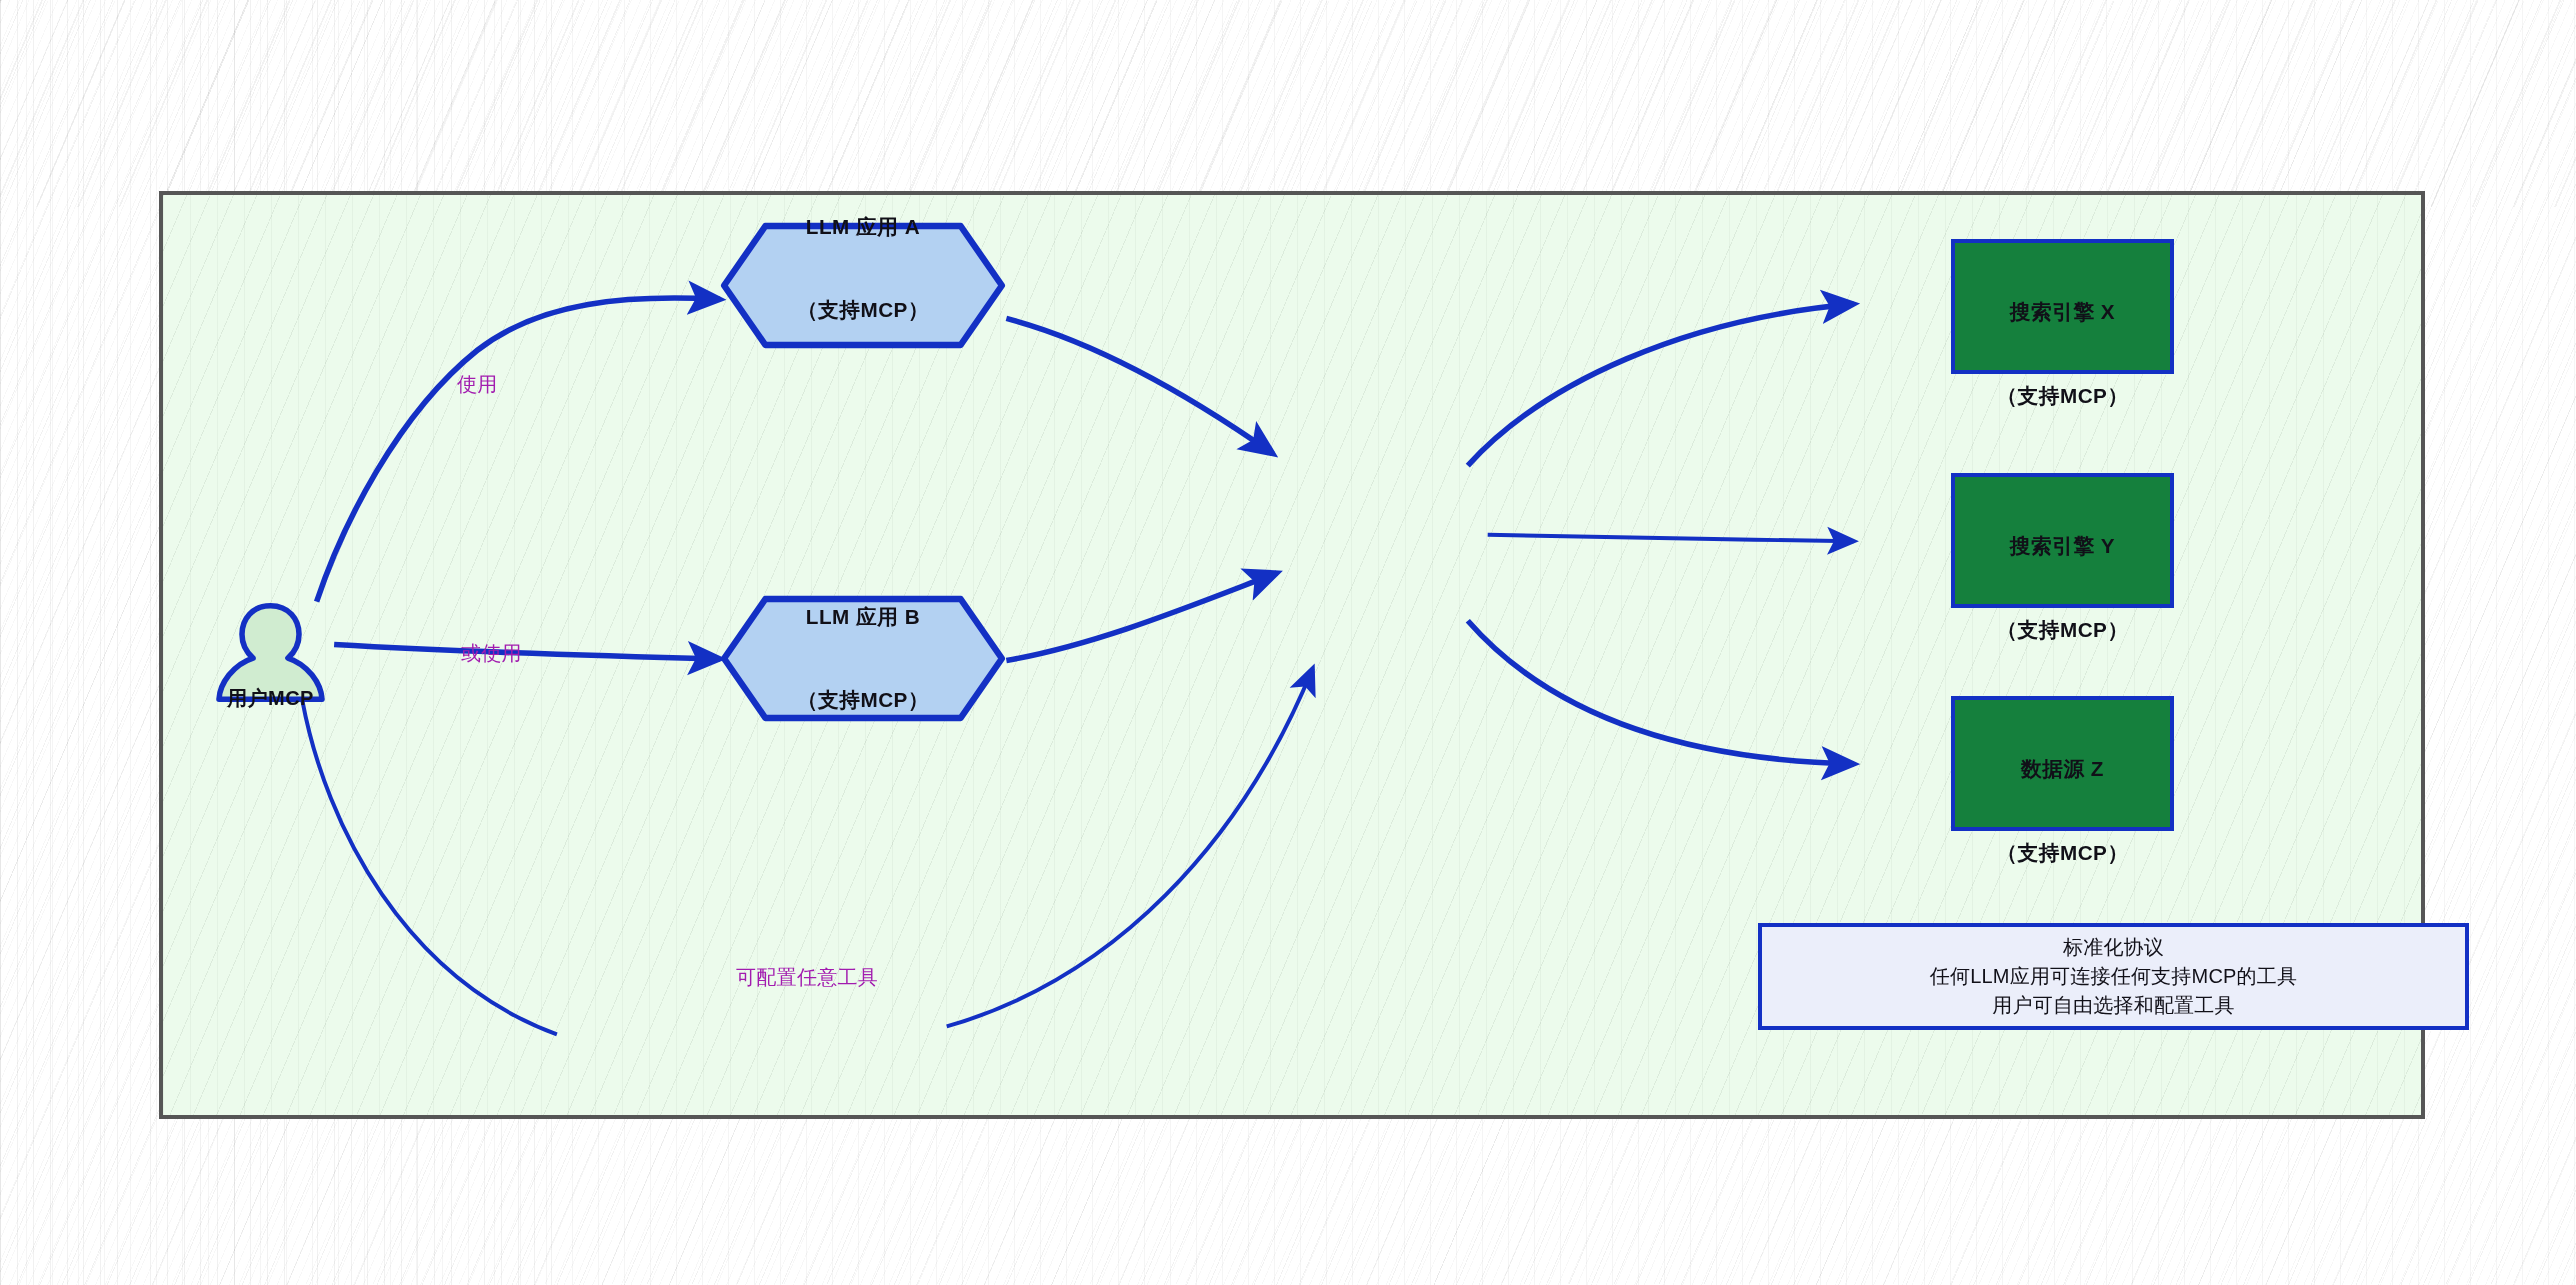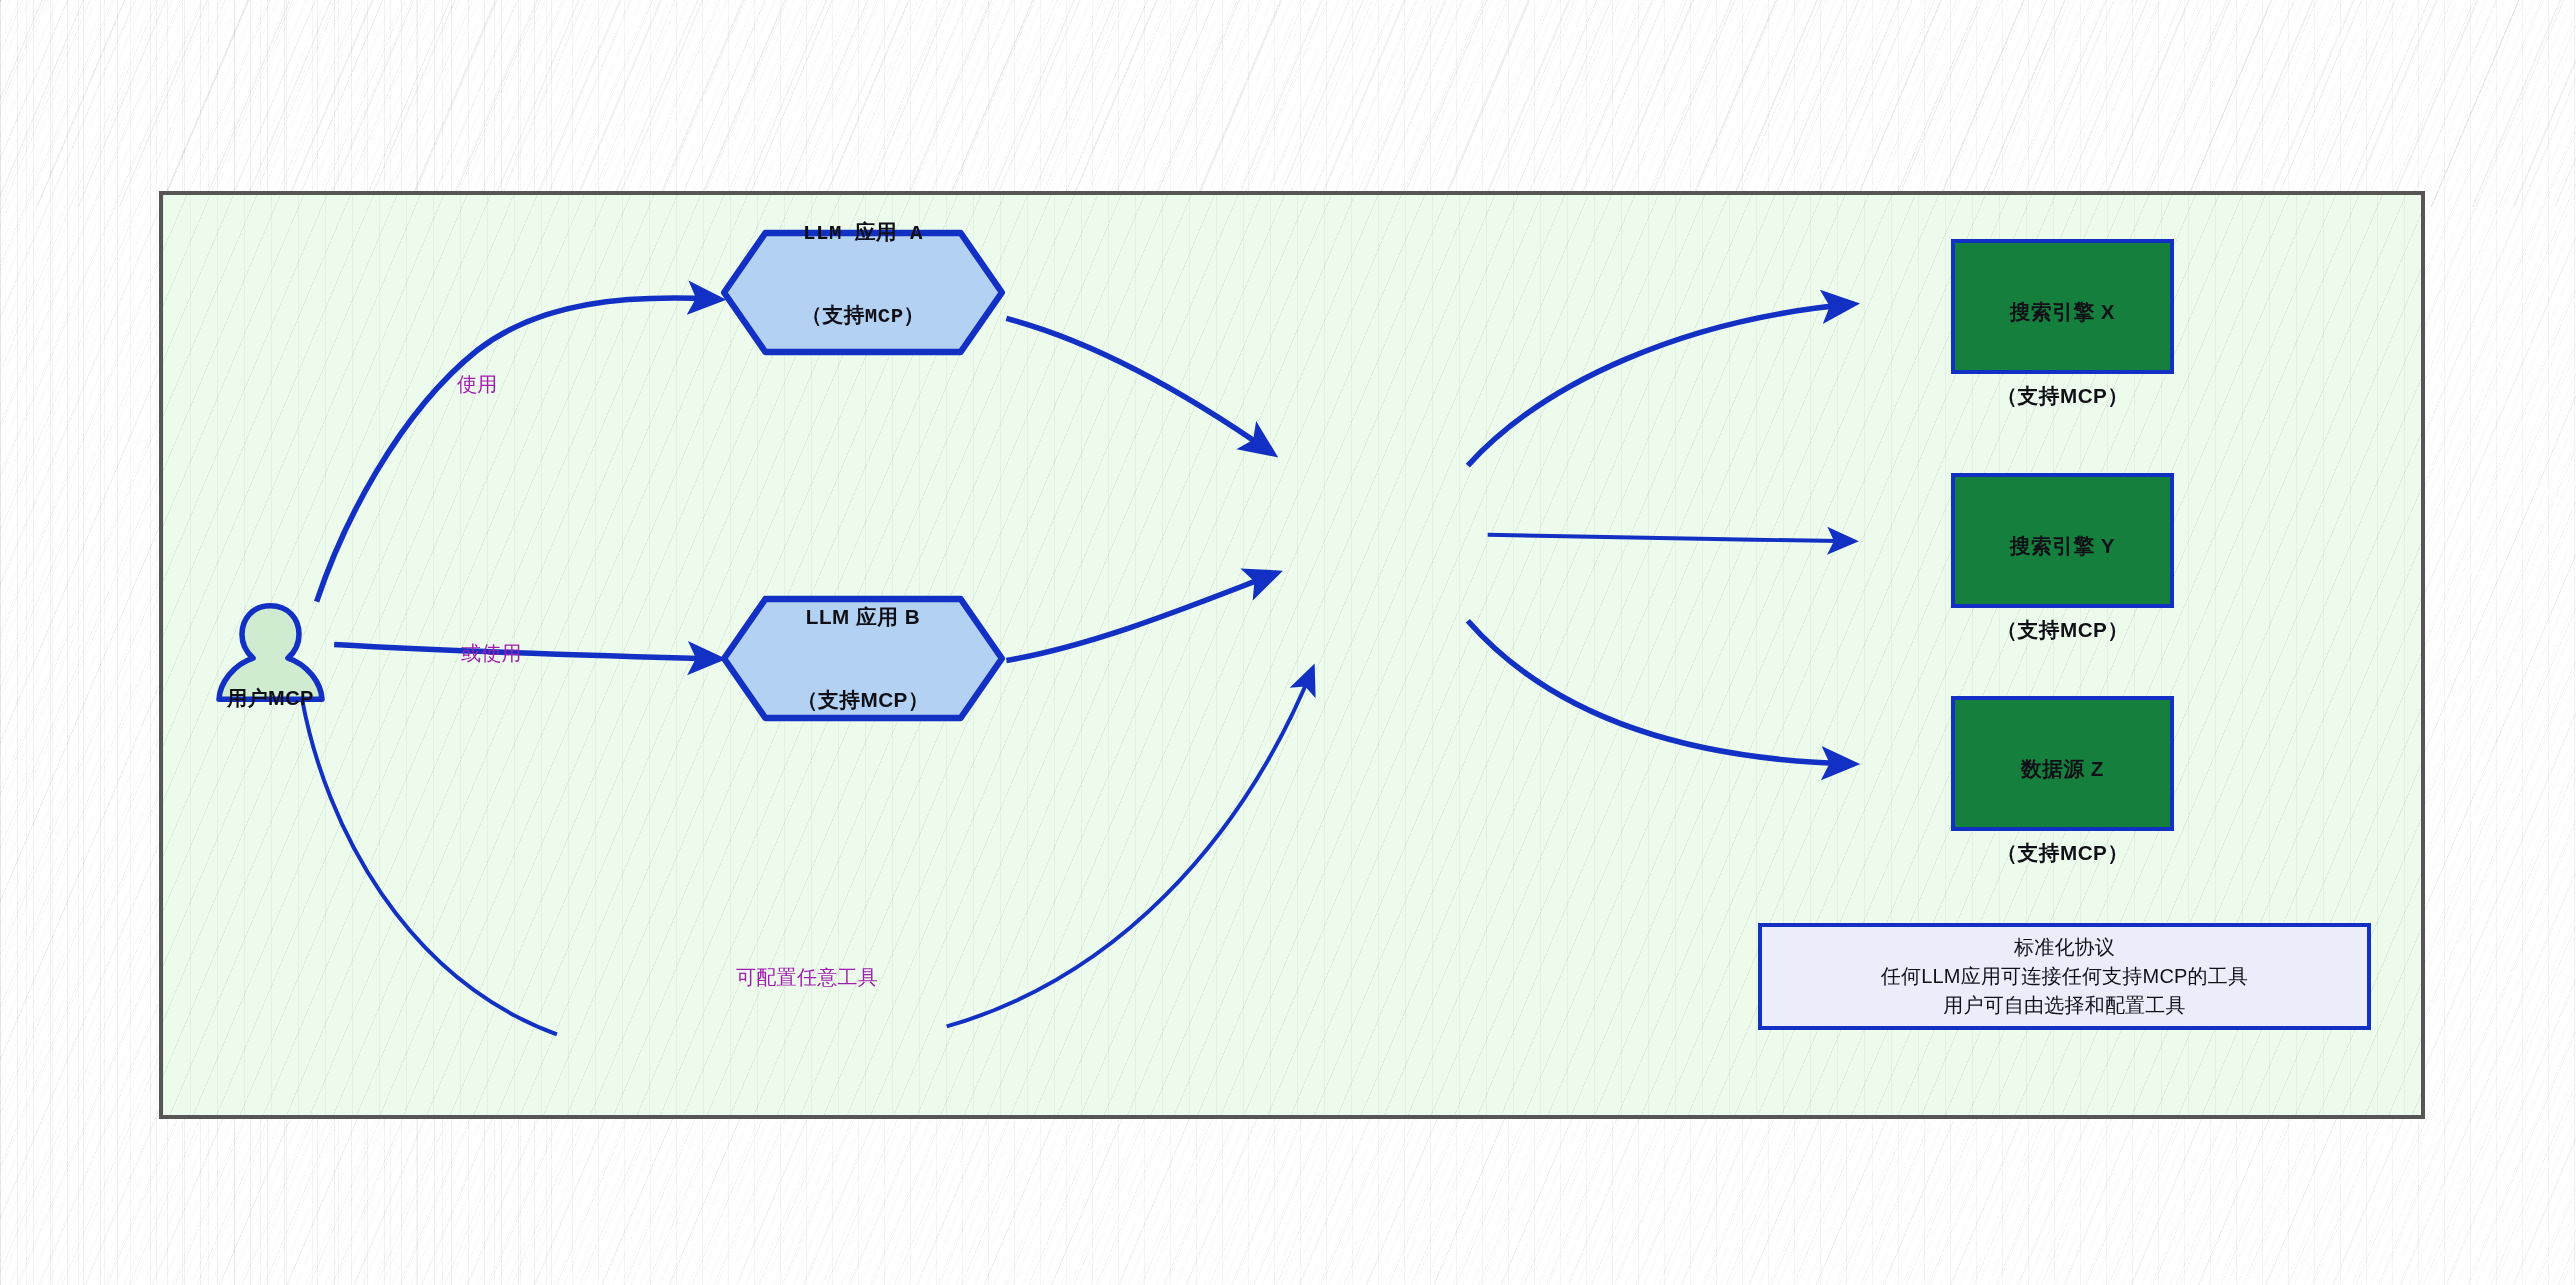--- a/index.html
+++ b/index.html
@@ -172,21 +172,21 @@
     font-weight: 700;
     color: #111018;
     letter-spacing: 0.4px;
   }
 
   
   #note-box {
     position: absolute;
     left: 1758px;
     top: 923px;
-    width: 613px;
+    width: 711px;
     height: 107px;
     background: #ebeefa;
     border: 4px solid #1330c4;
     box-sizing: border-box;
     display: flex;
     flex-direction: column;
     align-items: center;
     justify-content: center;
     z-index: 5;
   }
@@ -262,21 +262,21 @@
                C 106 56 99 66 92 72
                C 117 80 134 104 135 124
                L 5 124
                C 6 104 23 80 48 72
                C 41 66 34 56 34 42
                C 34 23 47 6 70 6 Z" fill="#d0ecd0" stroke="#1330c4" stroke-width="7" stroke-linejoin="round"></path>
     </svg>
     <div class="actor-label">用户MCP</div>
   </div>
 
-  <div class="hex" id="node-llm-a" style="left:720px; top:229px; width:286px; height:92px;font-family:Liberation Mono, monospace;">
+  <div class="hex" id="node-llm-a" style="left:720px; top:222px; width:286px; height:92px;">
     <svg class="hex-bg" width="286" height="127" viewBox="0 0 360 160">
       <polygon points="57,5 303,5 355,80 303,155 57,155 5,80" fill="#b3d1f2" stroke="#1330c4" stroke-width="8" stroke-linejoin="round"></polygon>
     </svg>
     <div class="node-label">
       <div>LLM 应用 A</div>
       <div>（支持MCP）</div>
     </div>
   </div>
 
   <div class="hex" id="node-llm-b" style="left:720px; top:595px; width:286px; height:127px;">

